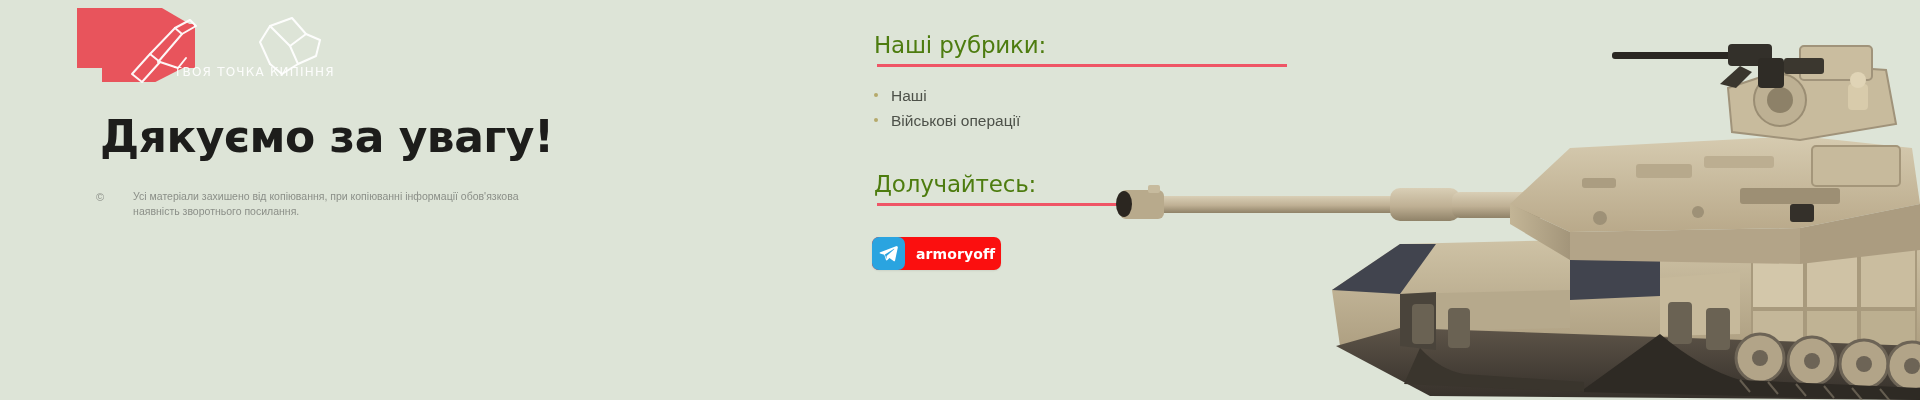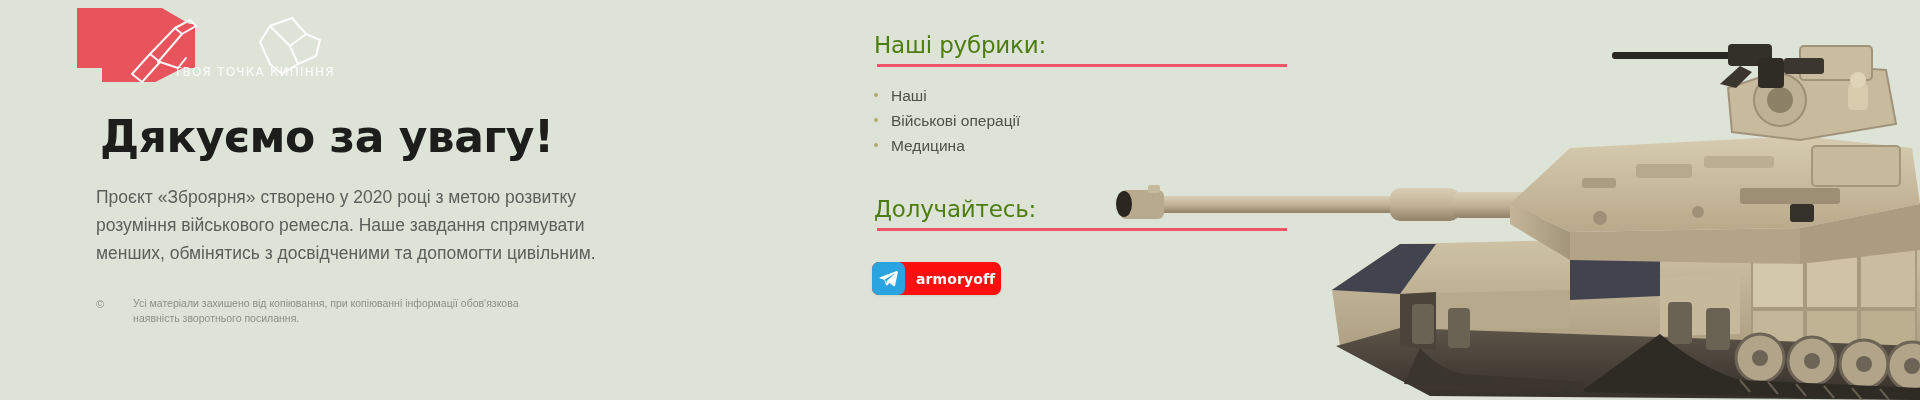--- a/index.html
+++ b/index.html
@@ -236,37 +236,35 @@
         <path d="M186 22 L200 28 L196 44 L178 52"></path>
         <path d="M150 14 L140 30 L150 52"></path>
       </g>
     </svg>
 
     <div class="logo-sub">ТВОЯ ТОЧКА КИПІННЯ</div>
   </div>
 
   <div id="left-column">
     <h1 id="page-title">Дякуємо за увагу!</h1>
-    <p id="intro-paragraph">Проєкт «Зброярня» створено у 2020 році з метою розвитку розуміння військового ремесла. Наше завдання спрямувати менших, обмінятись з досвідченими та допомогти цивільним.</p>
 
     <div id="copyright-block">
       <span id="copyright-icon">©</span>
       <span id="copyright-text">Усі матеріали захишено від копіювання, при копіюванні інформації обов'язкова наявність зворотнього посилання.</span>
     </div>
   </div>
 
   <div id="links-column">
 
     <h2 class="col-heading">Наші рубрики:</h2>
     <hr class="heading-rule">
 
     <ul id="rubrics-list">
       <li>Наші</li>
       <li>Військові операції</li>
-      <li>Медицина</li>
     </ul>
 
     <div id="join-heading-wrap">
       <h2 class="col-heading">Долучайтесь:</h2>
       <hr class="heading-rule">
 
       <a id="telegram-button" href="#">
         <span id="telegram-icon-box">
           <svg width="21" height="21" viewBox="0 0 24 24" aria-hidden="true">
             <path fill="#ffffff" d="M21.3 3.4 2.6 10.6c-1 .4-1 1.1-.2 1.4l4.8 1.5 1.8 5.6c.2.6.4.8.9.8.4 0 .6-.2.9-.5l2.3-2.2 4.7 3.5c.9.5 1.5.2 1.7-.8l3.1-14.6c.3-1.2-.5-1.8-1.3-1.5zM7.9 13.1l10-6.3c.5-.3.9-.1.6.2l-8.6 7.8-.3 3.6-1.7-5.3z"></path>

